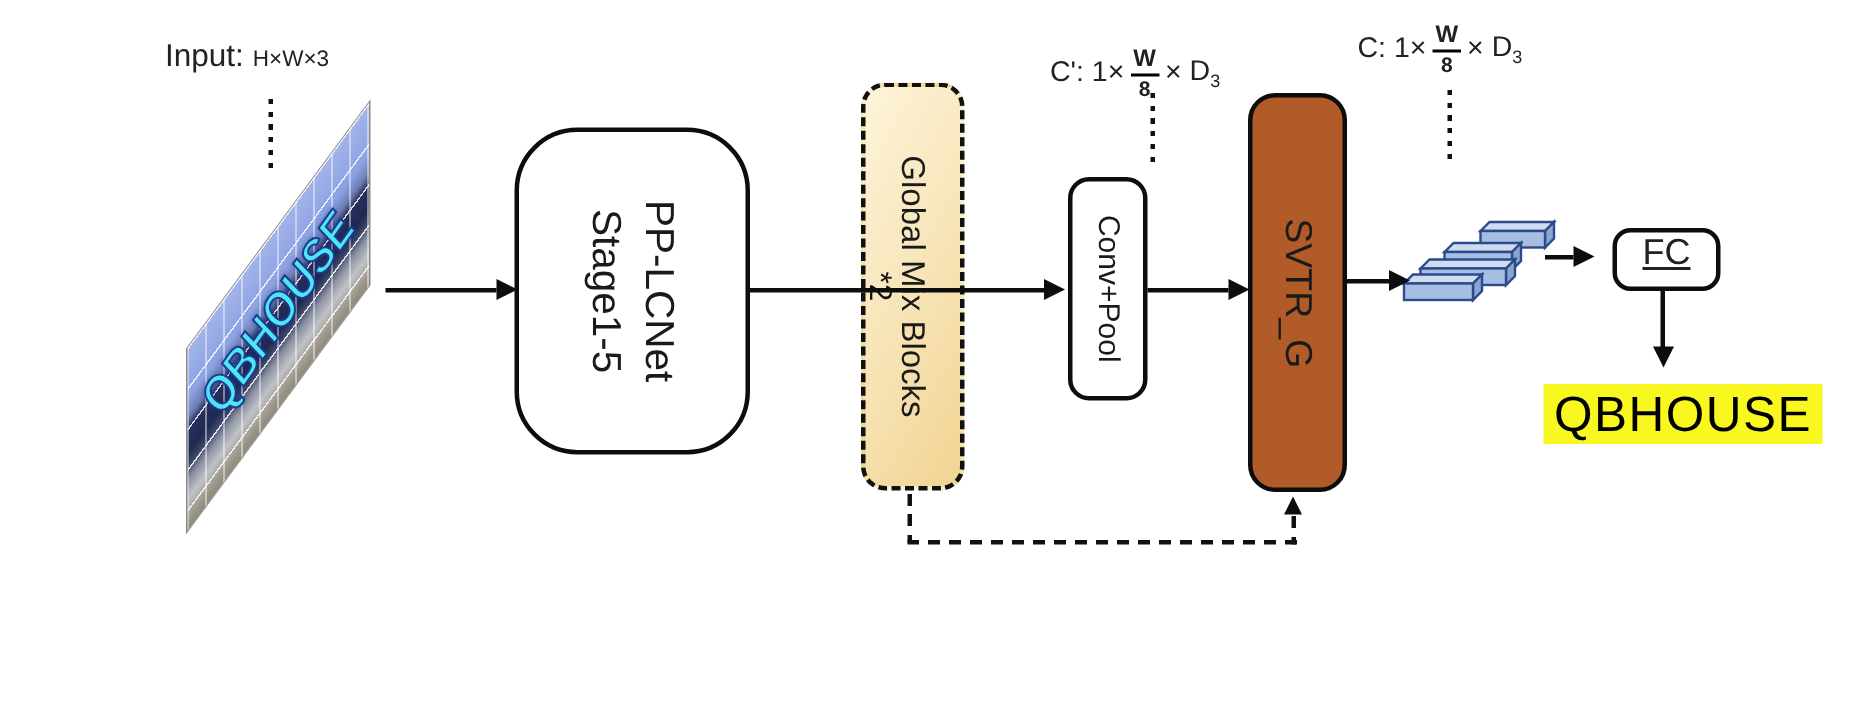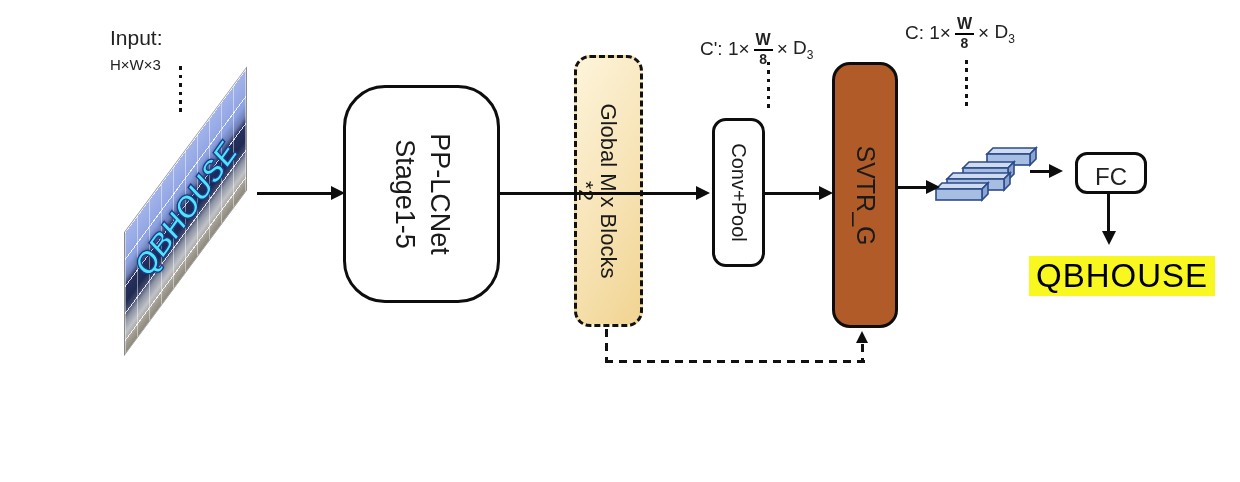--- a/index.html
+++ b/index.html
@@ -5,21 +5,21 @@
   :root{
     --svtr-fill:#b15b29; --gmb-light:#fdf4da; --gmb-mid:#f8e6bc; --gmb-dark:#f1d492;
     --highlight-yellow:#f8f720; --fmap-front:#a6bee2; --fmap-top:#cfdcf0;
     --fmap-side:#8aa5d0; --fmap-border:#2d4a8a; --ink:#0d0d0d;
   }
   html,body{margin:0;padding:0;background:#fff;}
   .canvas{position:relative;width:1240px;height:482px;background:#fff;overflow:hidden;
           font-family:"Liberation Sans", sans-serif;color:#111;}
 
   
-  .input-label{position:absolute;left:110px;top:26px;display:flex;align-items:baseline;gap:6px;z-index:6;flex-direction:column;}
+  .input-label{position:absolute;left:110px;top:26px;display:flex;align-items:baseline;gap:6px;z-index:6;}
   .input-label .big{font-size:21px;color:#222;}
   .input-label .small{font-size:15px;color:#222;}
   .dotline{position:absolute;width:3px;
            background:repeating-linear-gradient(180deg,#111 0 3.5px,transparent 3.5px 8.5px);z-index:6;}
   .input-img{position:absolute;left:125px;top:232px;width:121px;height:122px;
     transform:skewY(-53.5deg);transform-origin:0 0;z-index:1;outline:1px solid #8a8a8a;
     background:
       repeating-linear-gradient(90deg,rgba(255,255,255,.45) 0 1px,transparent 1px 12px),
       repeating-linear-gradient(180deg,rgba(255,255,255,.85) 0 1.5px,transparent 1.5px 27px),
       linear-gradient(180deg,#a3b4ea 0%,#8da2e2 28%,#6d7fb4 38%,#27305e 45%,#1f2a52 58%,
@@ -52,21 +52,21 @@
   .gmb{left:574px;top:55px;width:69px;height:272px;border-radius:16px;border:3px dashed #111;
        background:linear-gradient(120deg,var(--gmb-light) 0%,var(--gmb-mid) 45%,var(--gmb-dark) 100%);}
   .gmb .vtext>span{font-size:22px;}
   .star2{position:absolute;left:572px;top:179px;width:28px;height:24px;z-index:6;
          display:flex;align-items:center;justify-content:center;transform:rotate(90deg);font-size:21px;color:#111;}
   .convpool{left:712px;top:118px;width:53px;height:149px;border-radius:14px;}
   .convpool .vtext>span{font-size:20px;}
   .svtr{left:832px;top:62px;width:66px;height:266px;border-radius:18px;background:var(--svtr-fill);}
   .svtr .vtext>span{font-size:25px;}
   .fcbox{left:1075px;top:152px;width:72px;height:42px;border-radius:12px;
-         display:flex;align-items:flex-end;justify-content:center;font-size:24px;color:#222;}
+         display:flex;align-items:flex-start;justify-content:center;font-size:24px;color:#222;text-decoration:underline;}
 
   
   .dimlabel{position:absolute;display:flex;align-items:center;font-size:19px;color:#222;z-index:6;}
   .frac{display:inline-flex;flex-direction:column;align-items:center;line-height:1;font-weight:bold;margin:0 4px;}
   .frac .num{font-size:16px;border-bottom:2.5px solid #000;padding:0 2px 1px;}
   .frac .den{font-size:14px;padding-top:1px;}
   .dimlabel sub{font-size:12px;}
 
   
   .fmap-svg{position:absolute;left:930px;top:145px;z-index:3;}

